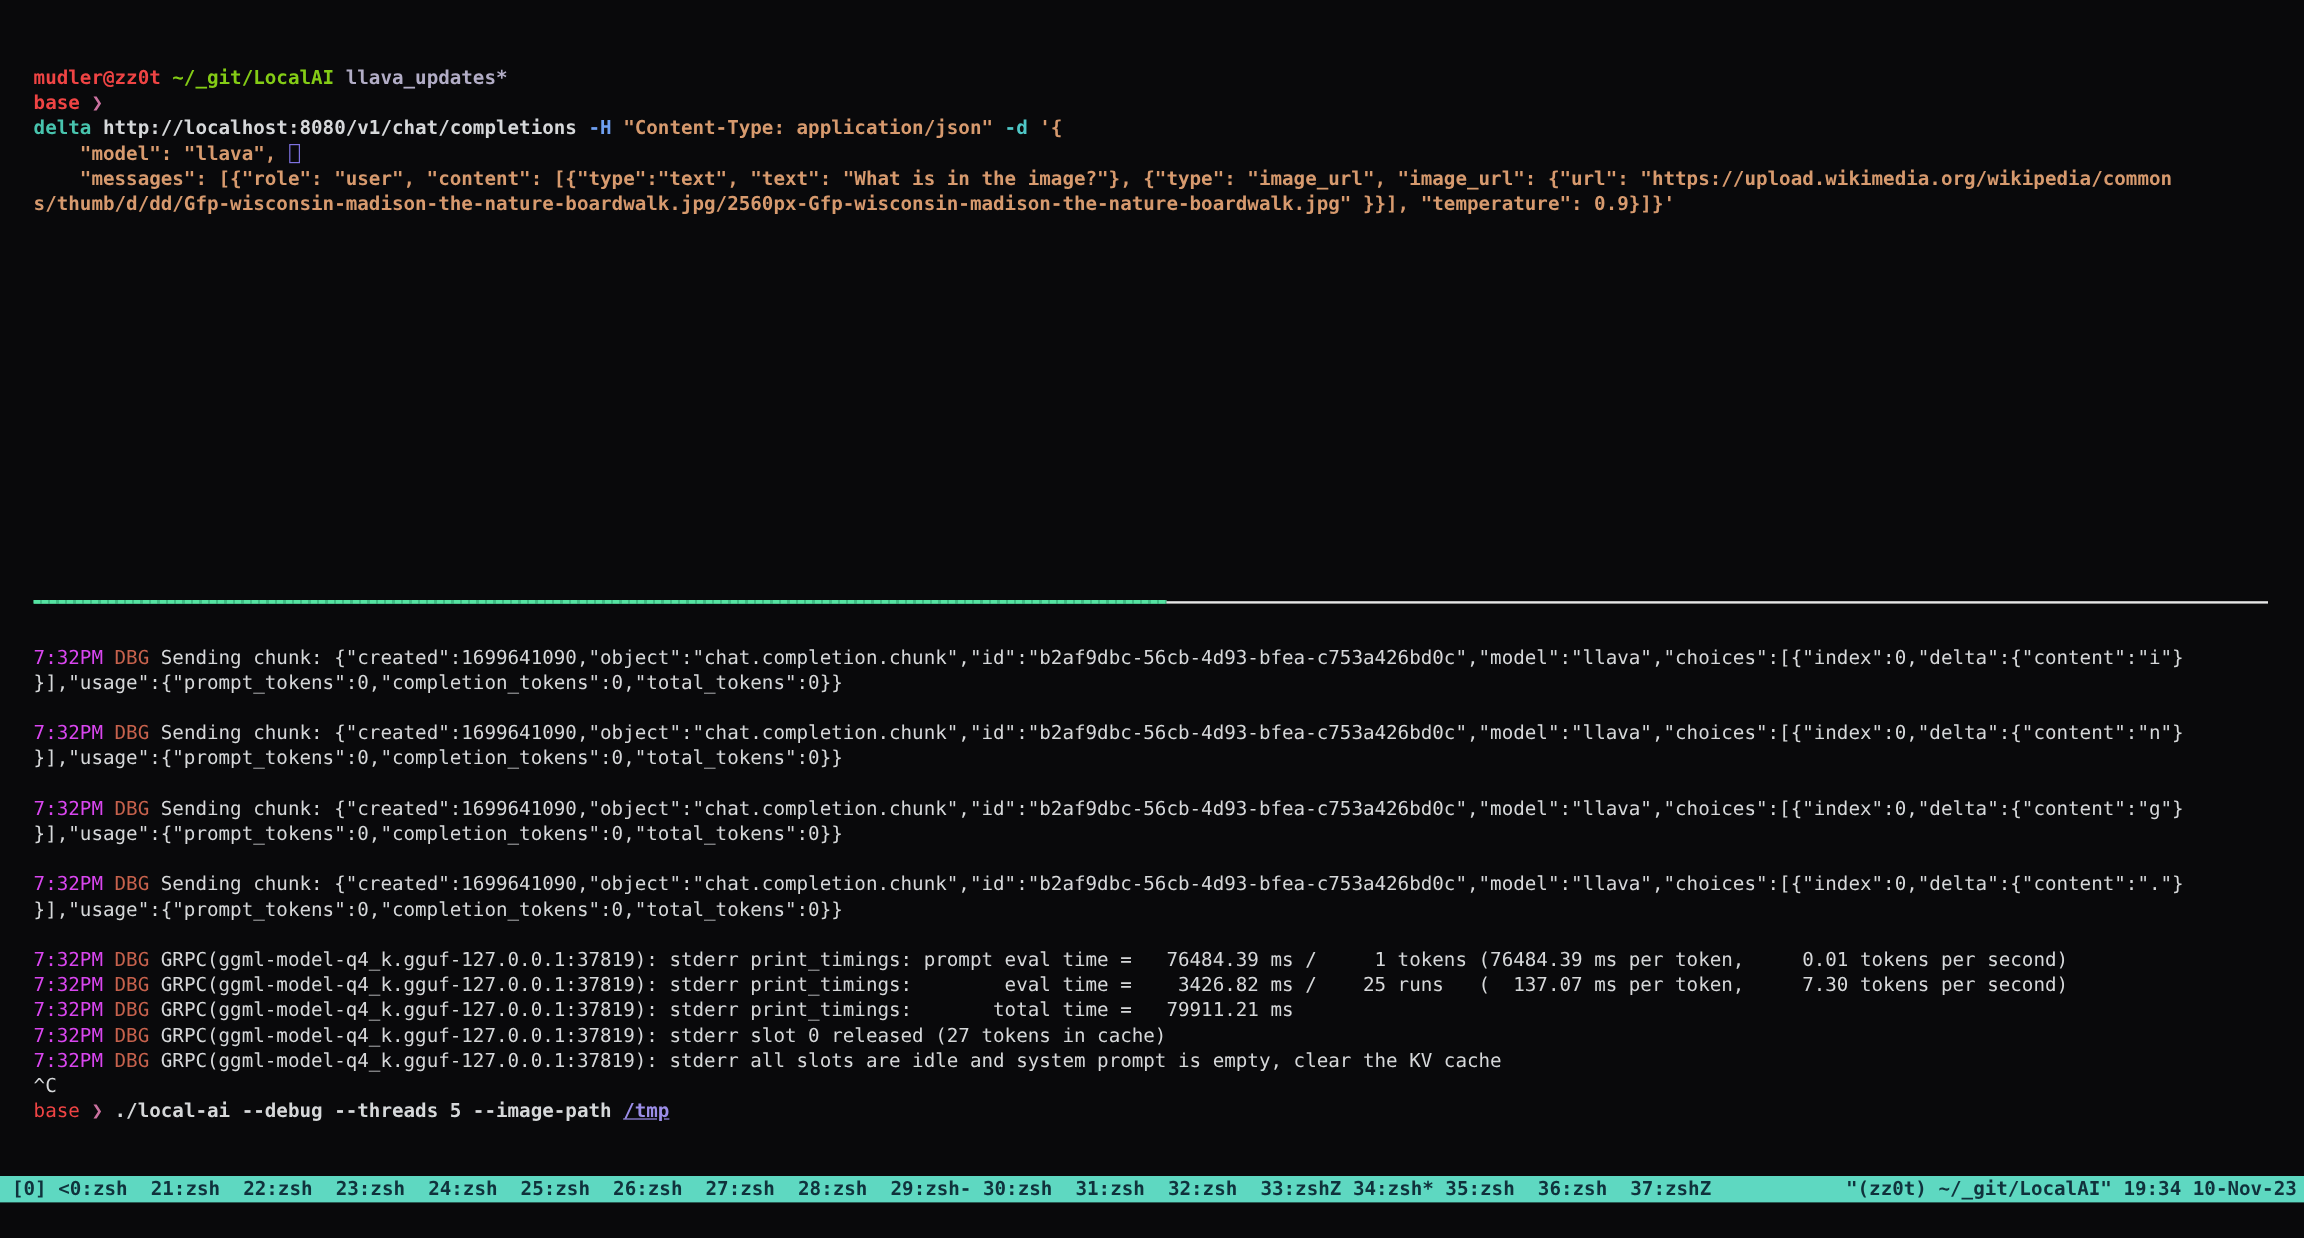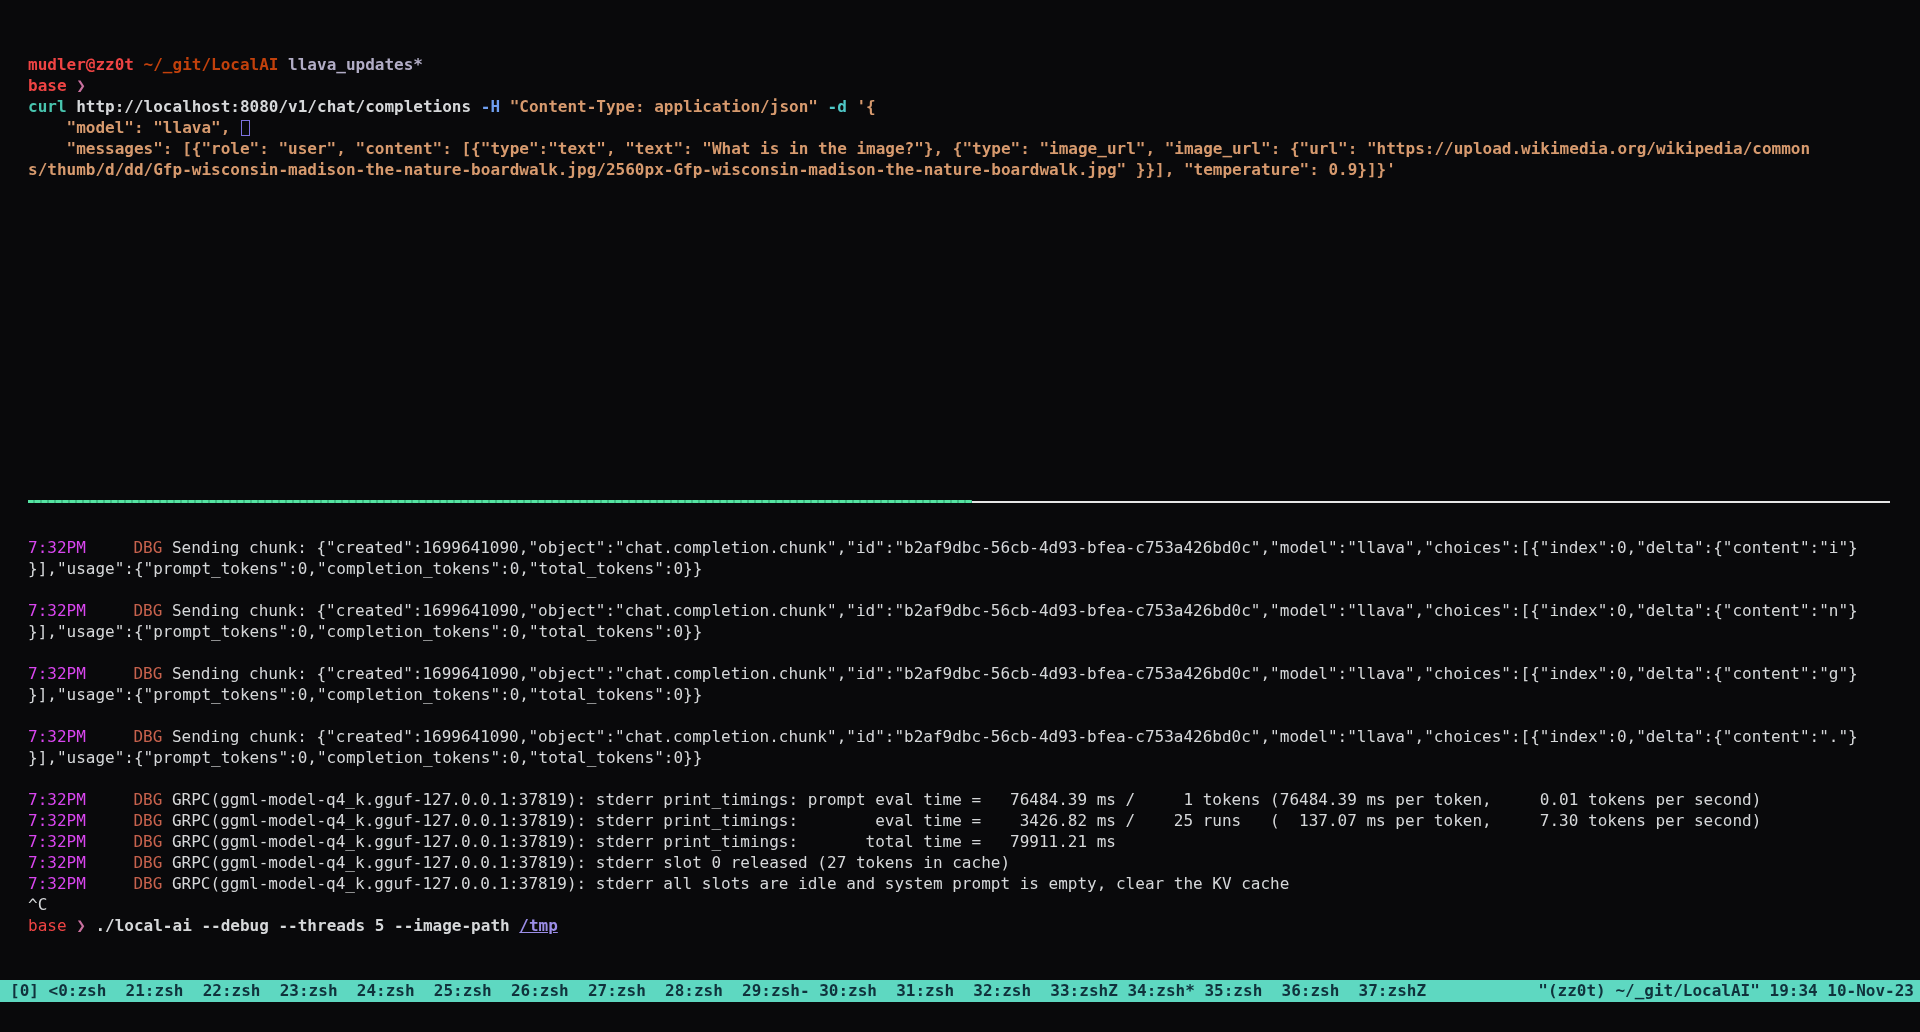--- a/index.html
+++ b/index.html
@@ -11,31 +11,31 @@
   .pane{position:absolute;left:28px;right:0;top:0;}
   .block-top{margin-top:54px;}
   .line{white-space:pre;height:21px;}
   .block-top .line{font-weight:600;}
   .sep{position:absolute;top:500px;left:0;right:30px;height:3px;display:flex;align-items:center;}
   .sep-green{width:944px;height:3px;background:#55e3a2;
     background-image:repeating-linear-gradient(90deg,#55e3a2 0 5px,#3fbd85 5px 7px);}
   .sep-white{flex:1;height:2px;background:#e6e6e6;}
   .block-logs{position:absolute;top:537px;left:0;right:0;}
   .seg-gray{color:#ef4444;}
-  .seg-blue{color:#c2410c;}
+  .seg-blue{color:#84cc16;}
   .seg-lav{color:#b2adc6;}
   .seg-purple{color:#a094d8;}
   .seg-pink{color:#c9719f;font-family:"DejaVu Sans Mono","DejaVu Sans",monospace;}
   .seg-teal{color:#48c4ae;}
   .seg-white{color:#d6d8da;}
   .seg-flagblue{color:#6f9ff0;}
   .seg-flagcyan{color:#4fc7c7;}
   .seg-str{color:#d79a6e;}
   .seg-dim{color:#d946ef;}
-  .seg-dbg{color:#c7624d;margin-left:38px;}
+  .seg-dbg{color:#c7624d;}
   .seg-orange{color:#d28a5e;}
   .seg-tmp{color:#9c8ee8;text-decoration:underline;margin-top:20px;}
   .b{font-weight:600;}
   .cursor{display:inline-block;width:9px;height:16px;border:1.5px solid #7e72e0;
     vertical-align:-3px;margin-left:1px;box-sizing:border-box;}
   .statusbar{
     position:absolute;left:0;right:0;top:980px;height:22px;line-height:22px;
     background:#5ed8c1;color:#10323c;font-weight:600;
     display:flex;justify-content:space-between;
     padding:0 6px 0 10px;box-sizing:border-box;
@@ -43,21 +43,21 @@
   .statusbar span{white-space:pre;}
 </style>
 </head>
 <body>
 
 <div class="screen">
   <div class="pane">
     <div class="block-top">
         <div class="line"><span class="seg-gray">mudler@zz0t </span><span class="seg-blue b">~/_git/LocalAI </span><span class="seg-lav">llava_updates*</span></div>
         <div class="line"><span class="seg-gray">base </span><span class="seg-pink">❯</span></div>
-        <div class="line"><span class="seg-teal b">curl </span><span class="seg-white b">http://localhost:8080/v1/chat/completions </span><span class="seg-flagblue b">-H </span><span class="seg-str">"Content-Type: application/json" </span><span class="seg-flagcyan b">-d </span><span class="seg-str">'{</span></div>
+        <div class="line"><span class="seg-teal b">delta </span><span class="seg-white b">http://localhost:8080/v1/chat/completions </span><span class="seg-flagblue b">-H </span><span class="seg-str">"Content-Type: application/json" </span><span class="seg-flagcyan b">-d </span><span class="seg-str">'{</span></div>
         <div class="line"><span class="seg-str">    "model": "llava", </span><span class="cursor"></span></div>
         <div class="line"><span class="seg-str">    "messages": [{"role": "user", "content": [{"type":"text", "text": "What is in the image?"}, {"type": "image_url", "image_url": {"url": "https://upload.wikimedia.org/wikipedia/common</span></div>
         <div class="line"><span class="seg-str">s/thumb/d/dd/Gfp-wisconsin-madison-the-nature-boardwalk.jpg/2560px-Gfp-wisconsin-madison-the-nature-boardwalk.jpg" }}], "temperature": 0.9}]}'</span></div>
       </div>
     <div class="sep">
       <div class="sep-green"></div>
       <div class="sep-white"></div>
     </div>
     <div class="block-logs">
         <div class="line"><span class="seg-dim">7:32PM </span><span class="seg-dbg">DBG </span><span class="seg-white">Sending chunk: {"created":1699641090,"object":"chat.completion.chunk","id":"b2af9dbc-56cb-4d93-bfea-c753a426bd0c","model":"llava","choices":[{"index":0,"delta":{"content":"i"}</span></div>

